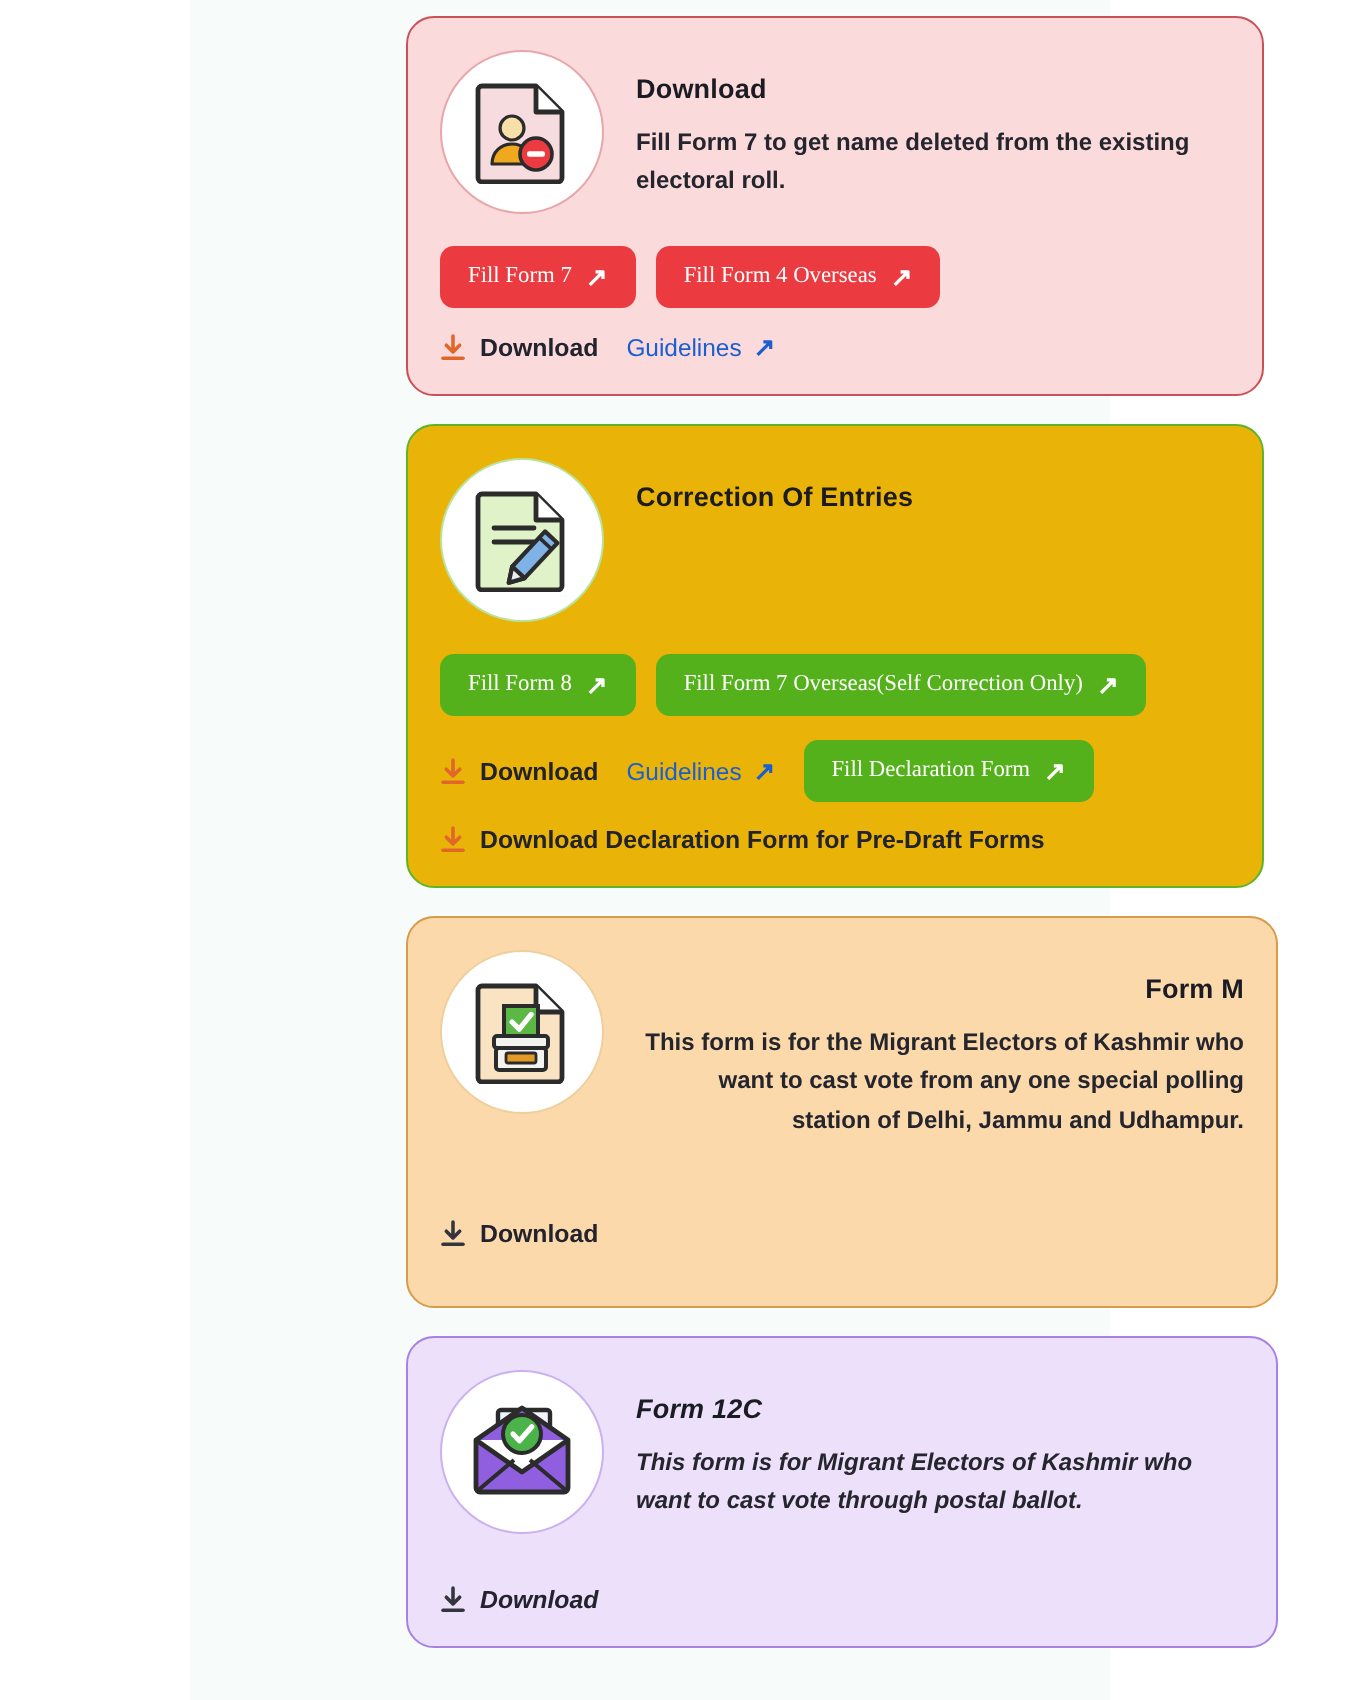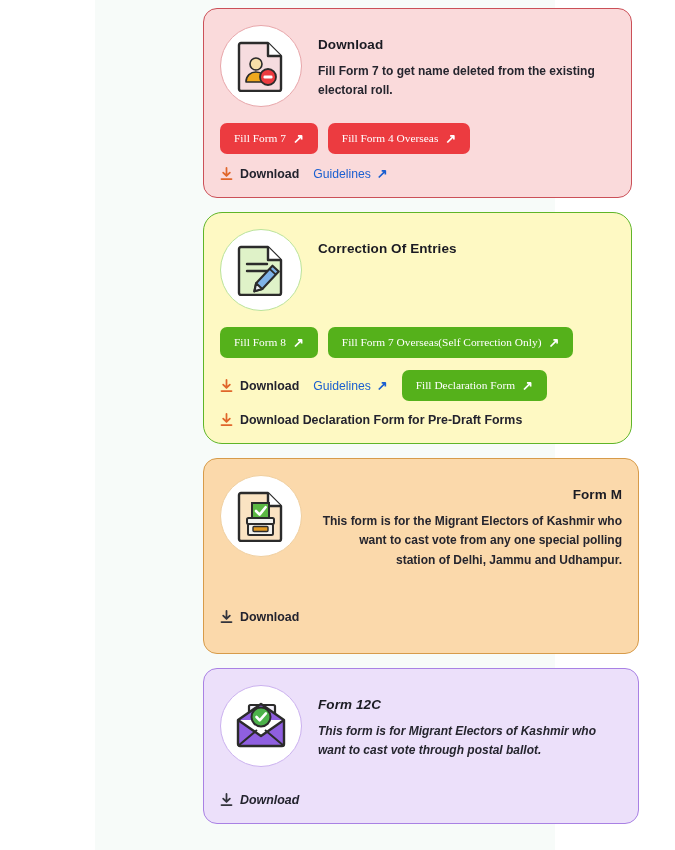--- a/index.html
+++ b/index.html
@@ -132,21 +132,21 @@
     gap: 6px;
     font-size: 12.2px;
     color: #1a5fd0;
     cursor: pointer;
     white-space: nowrap;
   }
   .guideline .arw { font-size: 13px; font-weight: bold; color: #1a5fd0; }
 
   
   .card-red    { background: #fadadb; border-color: #cb5058; }
-  .card-green  { background: #fef9c3; border-color: #5fb528; border-radius: 19px; }
+  .card-green  { background: #eab308; border-color: #5fb528; }
   .card-orange { background: #fbd9ab; border-color: #d79b4a; text-align: right; }
   .card-purple { background: #ece0fa; border-color: #a981e4; font-style: italic; }
 
   .btn-red   { background: #ec3b40; }
   .btn-green { background: #55b11b; }
 
   .icon-red    { border-color: #e8a6aa; }
   .icon-green  { border-color: #bae39a; }
   .icon-orange { border-color: #f0cf9f; }
   .icon-purple { border-color: #cbb1ef; }

